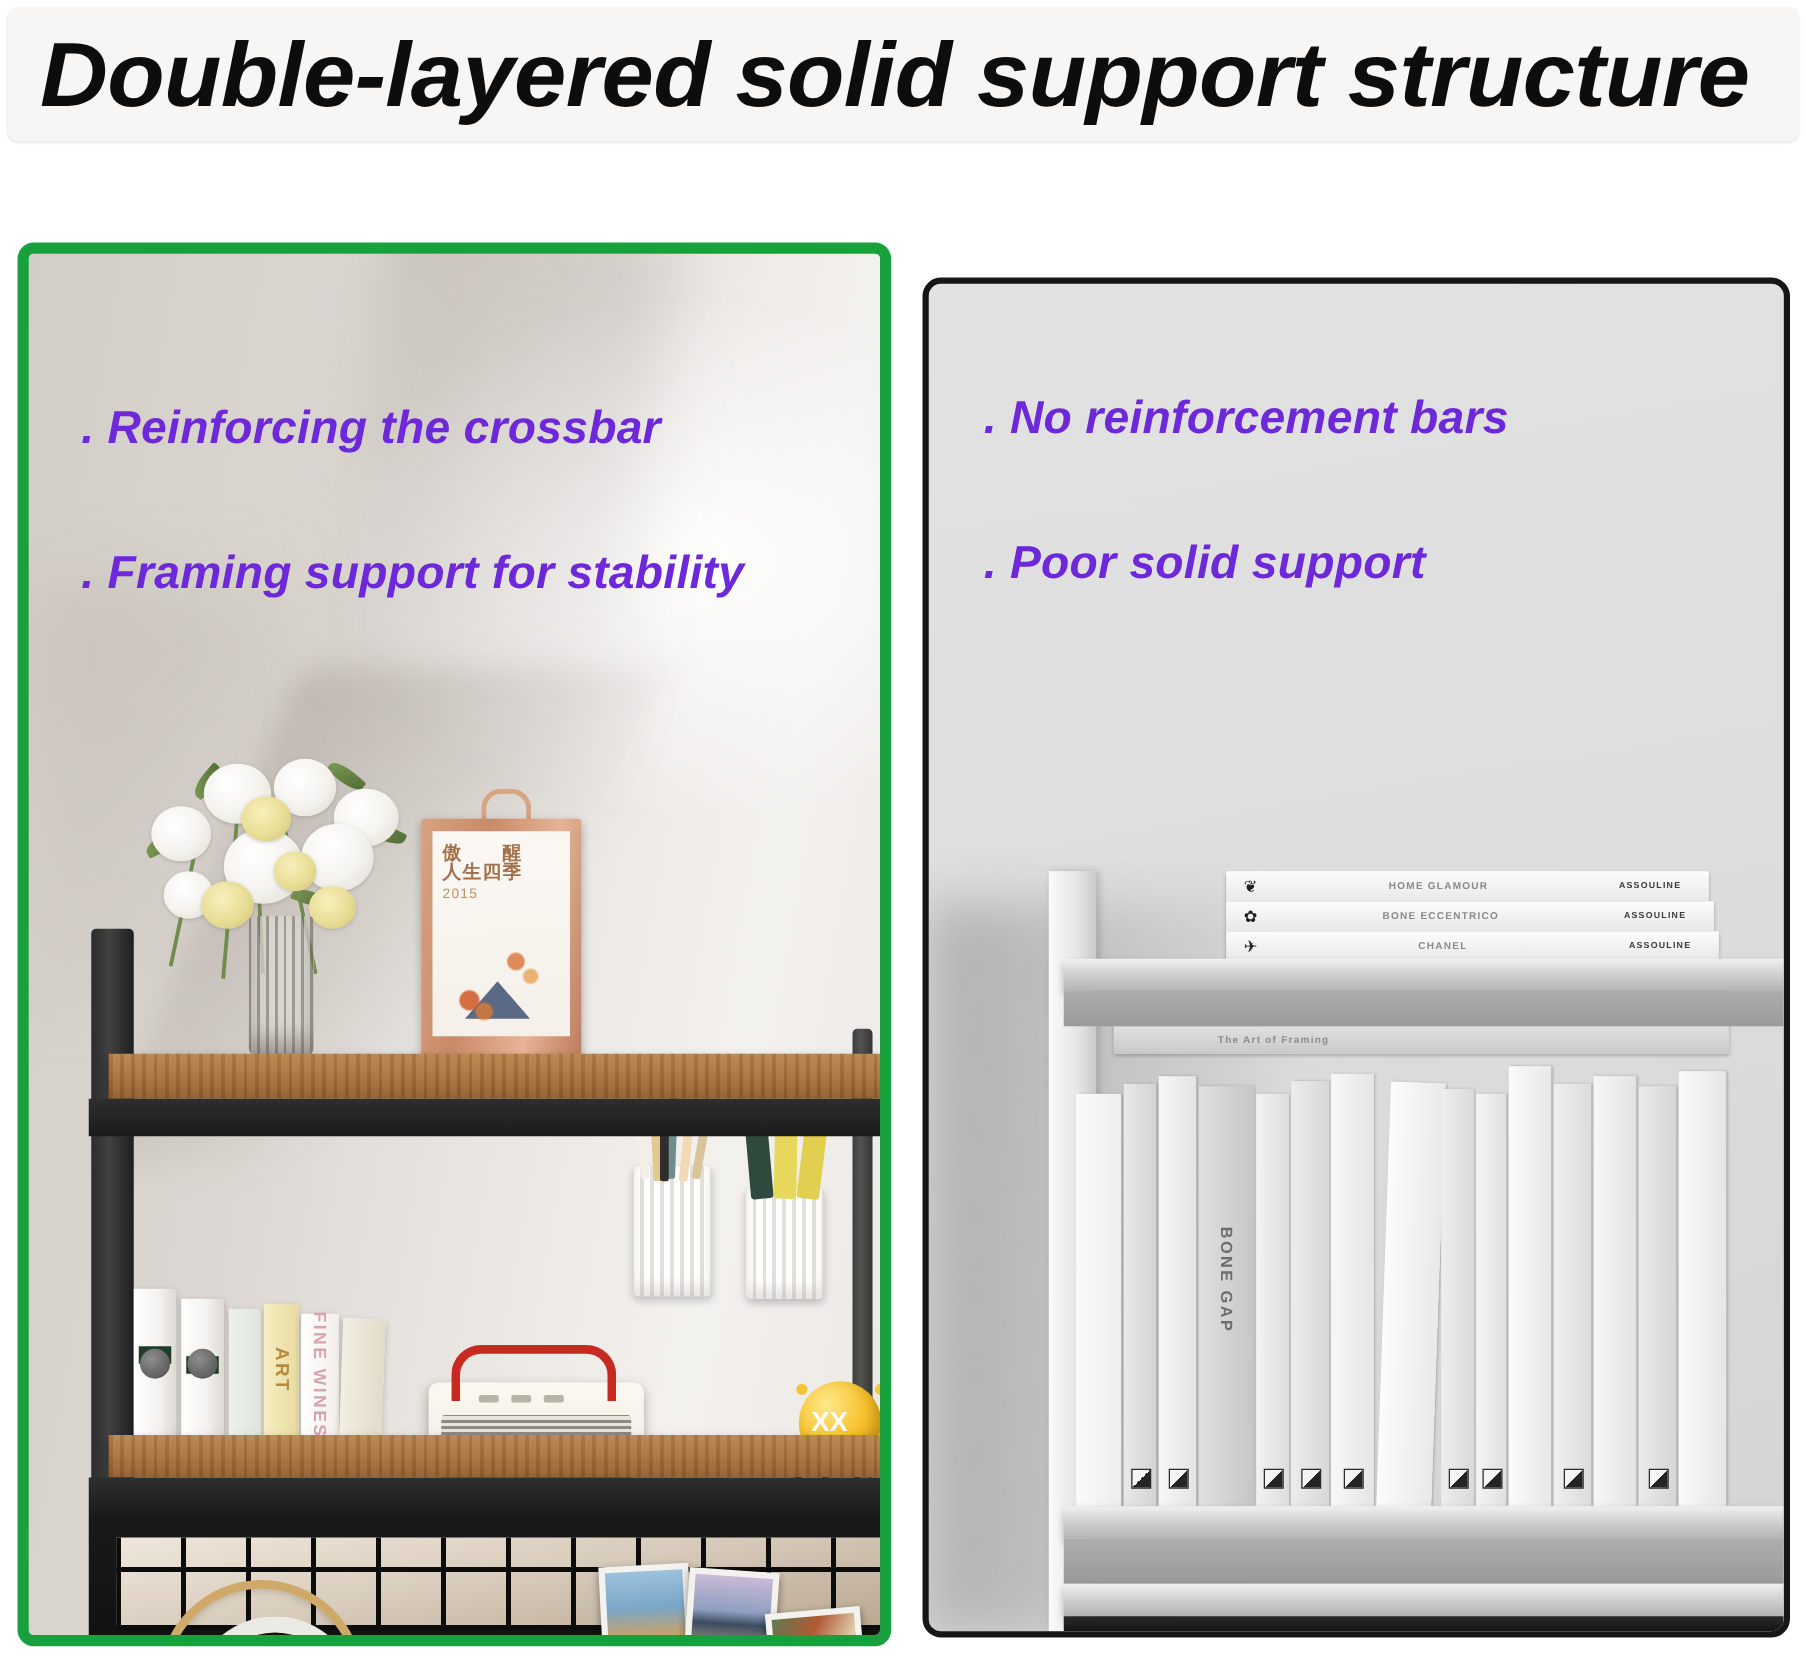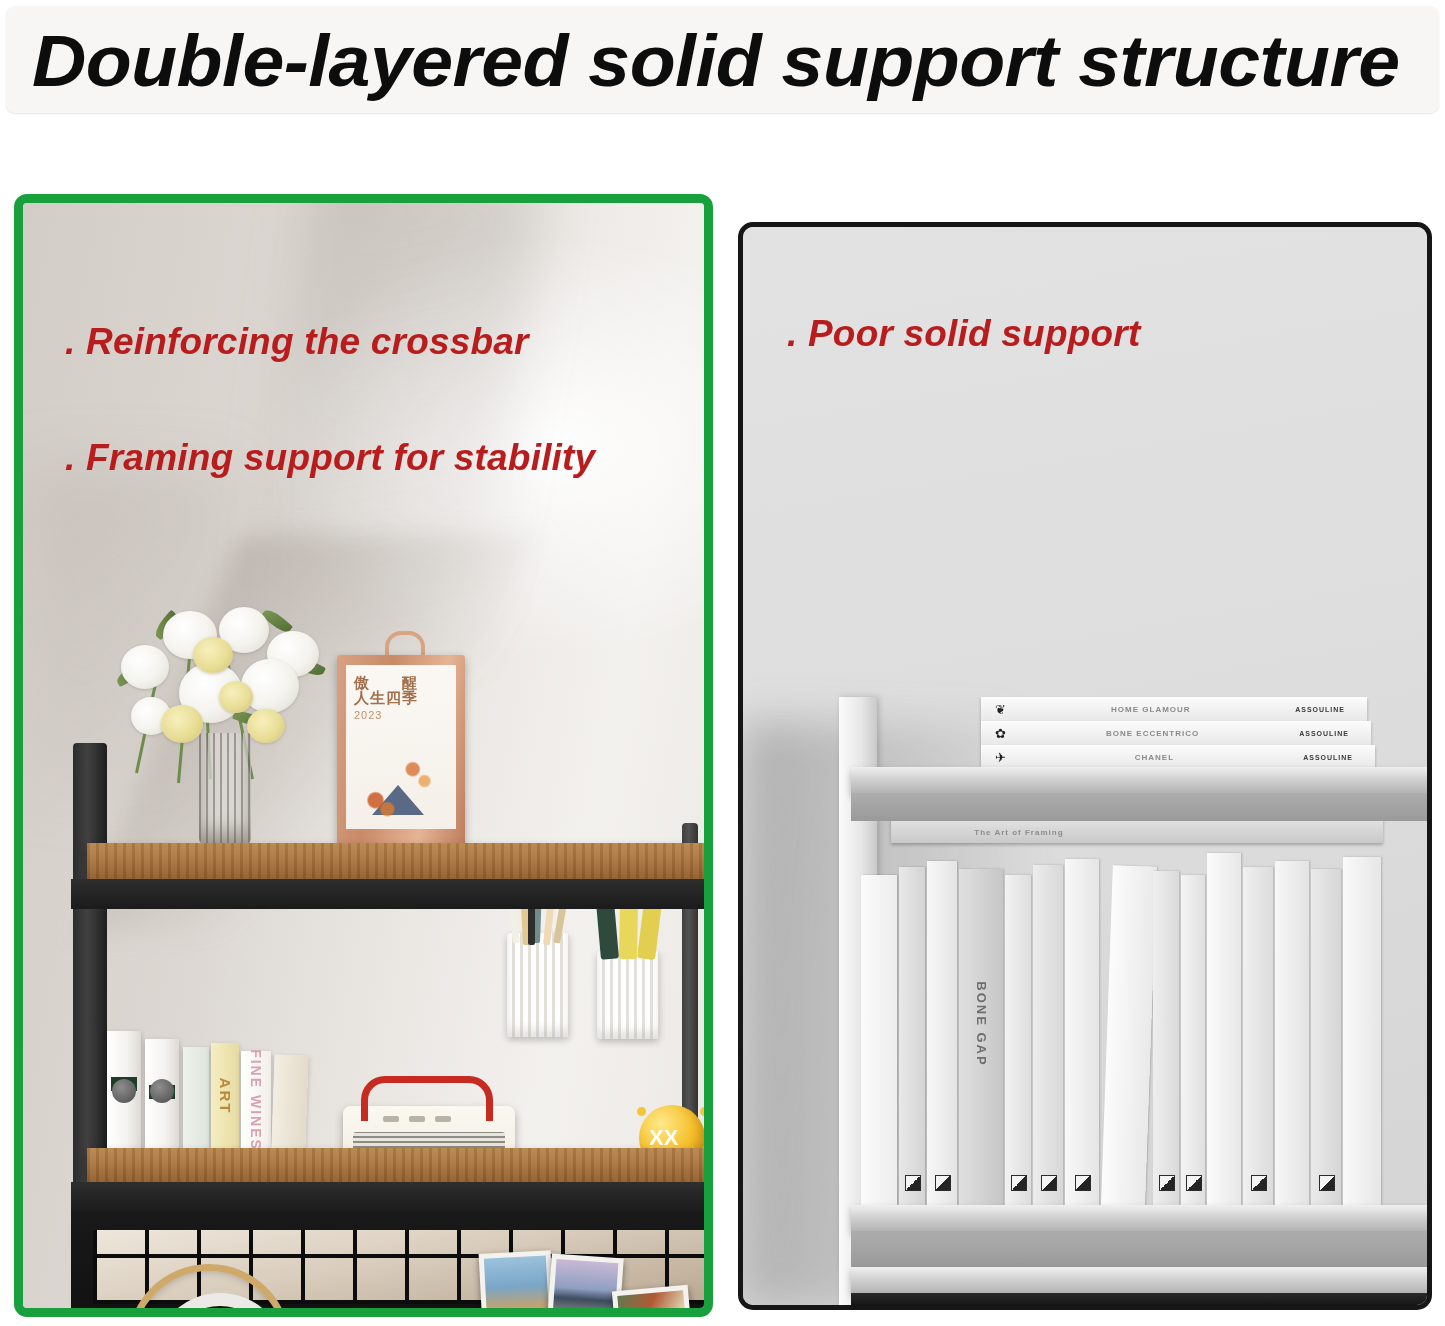--- a/index.html
+++ b/index.html
@@ -580,21 +580,21 @@
     z-index: 30;
     pointer-events: none;
   }
   .bullets-good { left: 42px; top: 118px; }
   .bullets-bad  { left: 44px; top: 86px; }
   .bullet-line {
     font-family: "Liberation Sans Narrow", "Liberation Sans", sans-serif;
     font-weight: 700;
     font-style: italic;
     font-size: 37px;
-    color: #b91c1c;
+    color: #6d28d9;
     white-space: nowrap;
     margin-bottom: 74px;
     letter-spacing: 0.2px;
   }
   .bullet-line:last-child { margin-bottom: 0; }
 </style>
 </head>
 <body>
 
 <div class="title-bar">
@@ -636,21 +636,21 @@
       <div class="vase"></div>
 
       <div class="calendar">
         <div class="cal-hook"></div>
         <div class="cal-frame"></div>
         <div class="cal-page">
           <div class="cal-cjk">
             <div>傲　　醒</div>
             <div>人生四季</div>
           </div>
-          <div class="cal-year">2023</div>
+          <div class="cal-year">2015</div>
           <div class="cal-tent"></div>
           <div class="cal-art"></div>
         </div>
       </div>
 
       <div class="holder holder-1">
         <div class="pen" style="left:6px;top:-72px;height:82px;background:#f2efe6;transform:rotate(-7deg);"></div>
         <div class="pen" style="left:16px;top:-62px;height:74px;background:#e4c98f;transform:rotate(-3deg);"></div>
         <div class="pen" style="left:26px;top:-78px;height:88px;background:#6f8d8a;transform:rotate(2deg);"></div>
         <div class="pen" style="left:36px;top:-58px;height:70px;background:#f0d9b4;transform:rotate(6deg);"></div>
@@ -818,17 +818,18 @@
         <div class="bad-book" style="left:482px;width:38px;height:348px;background:linear-gradient(90deg,#fafafa,#e6e6e6);"></div>
       </div>
 
       <div class="bad-shelf bad-shelf-2"></div>
       <div class="bad-back bad-back-2"></div>
       <div class="bad-shelf bad-shelf-3"></div>
       <div class="bad-cabinet"></div>
     </div>
 
     <div class="bullets bullets-bad">
+      <div class="bullet-line">. No reinforcement bars</div>
       <div class="bullet-line">. Poor solid support</div>
     </div>
   </div>
 
 </div>
 
 </body></html>

